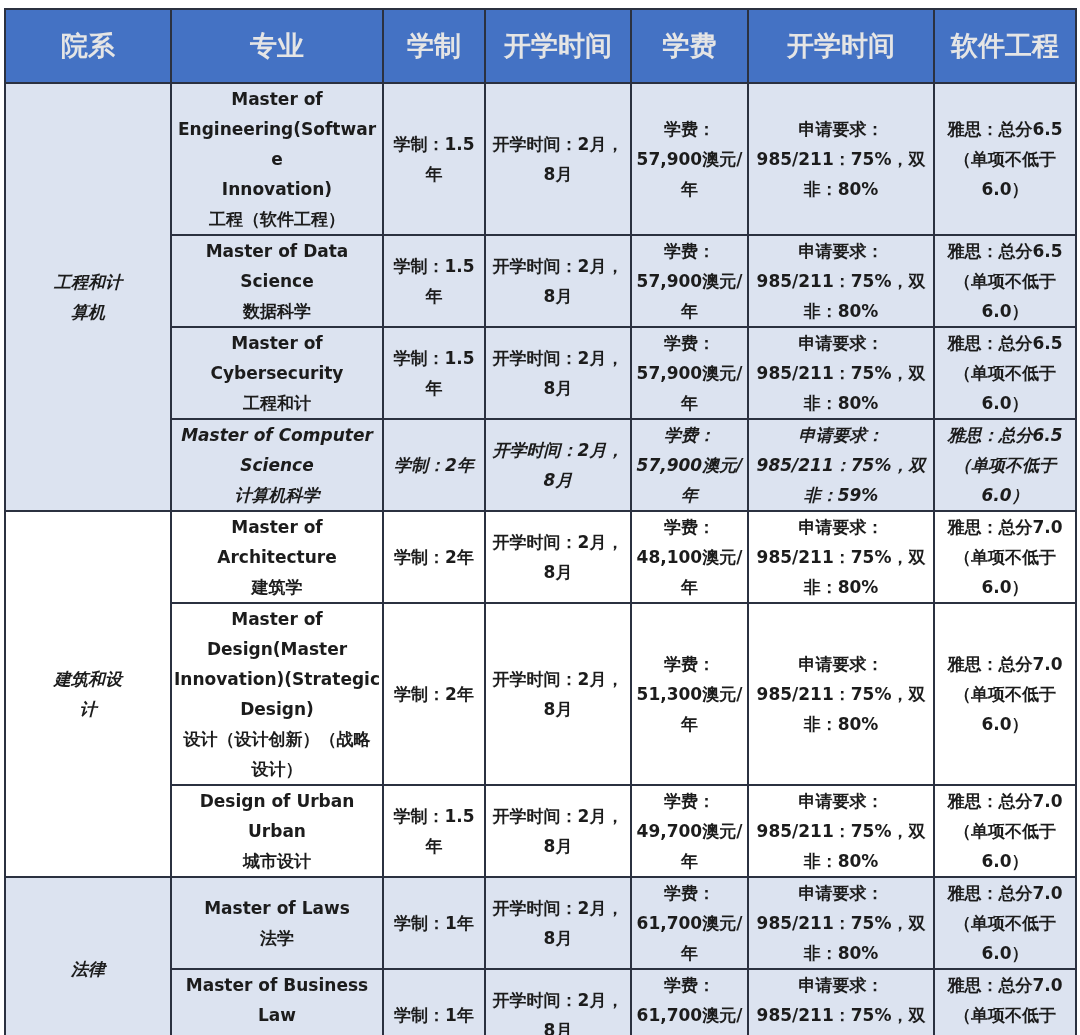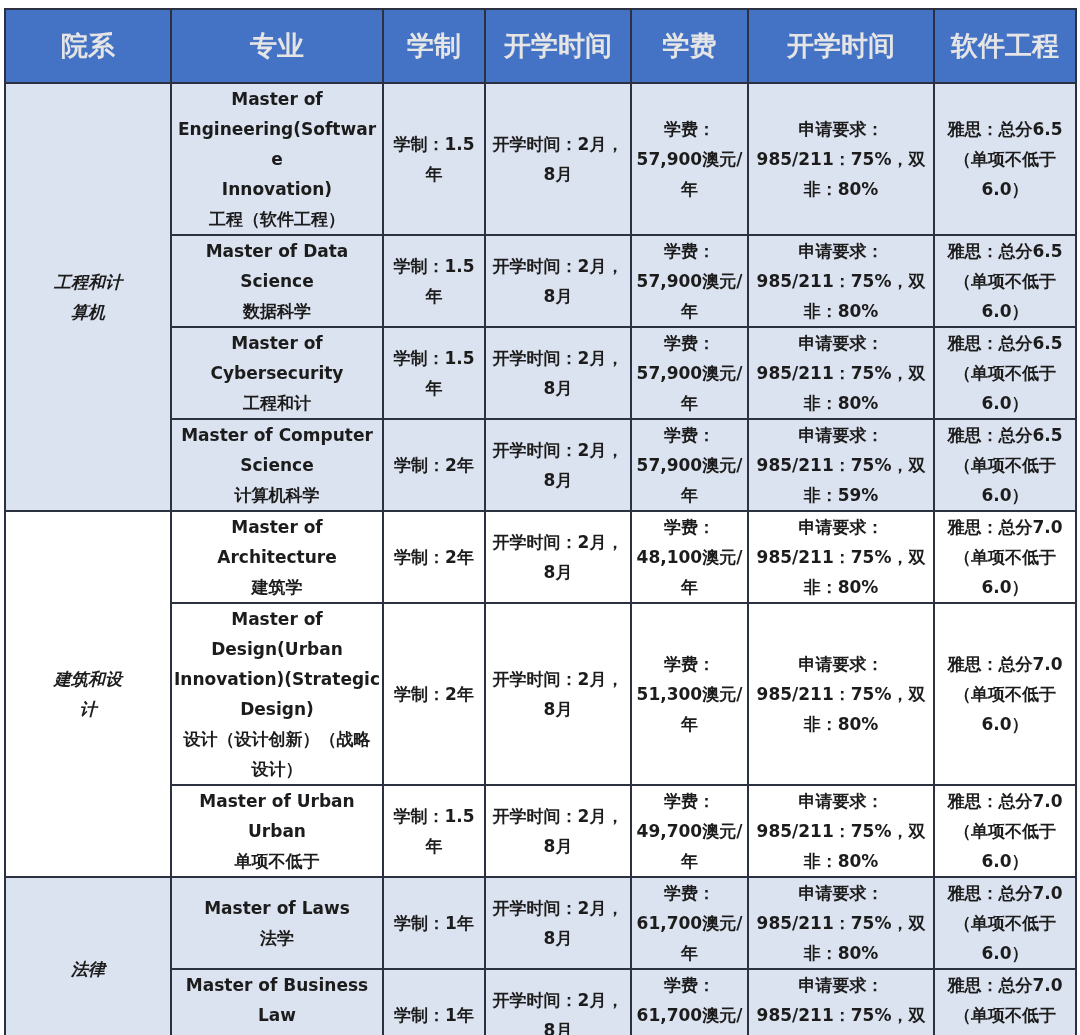--- a/index.html
+++ b/index.html
@@ -130,21 +130,21 @@
           <span class="ln">申请要求：</span>
           <span class="ln">985/211：75%，双</span>
           <span class="ln">非：80%</span>
         </td>
         <td>
           <span class="ln">雅思：总分6.5</span>
           <span class="ln">（单项不低于</span>
           <span class="ln">6.0）</span>
         </td>
       </tr>
-      <tr class="shade" style="height: 92px;">
+      <tr class="shade" style="height: 92px; font-style: italic;">
         <td class="major">
           <span class="ln">Master of Computer</span>
           <span class="ln">Science</span>
           <span class="ln">计算机科学</span>
         </td>
         <td>
           <span class="ln">学制：2年</span>
         </td>
         <td>
           <span class="ln">开学时间：2月，</span>
@@ -194,21 +194,21 @@
         </td>
         <td>
           <span class="ln">雅思：总分7.0</span>
           <span class="ln">（单项不低于</span>
           <span class="ln">6.0）</span>
         </td>
       </tr>
       <tr class="plain" style="height: 182px;">
         <td class="major">
           <span class="ln">Master of</span>
-          <span class="ln">Design(Urban</span>
+          <span class="ln">Design(Master</span>
           <span class="ln">Innovation)(Strategic</span>
           <span class="ln">Design)</span>
           <span class="ln">设计（设计创新）（战略</span>
           <span class="ln">设计）</span>
         </td>
         <td>
           <span class="ln">学制：2年</span>
         </td>
         <td>
           <span class="ln">开学时间：2月，</span>
@@ -225,23 +225,23 @@
           <span class="ln">非：80%</span>
         </td>
         <td>
           <span class="ln">雅思：总分7.0</span>
           <span class="ln">（单项不低于</span>
           <span class="ln">6.0）</span>
         </td>
       </tr>
       <tr class="plain" style="height: 90px;">
         <td class="major">
-          <span class="ln">Master of Urban</span>
+          <span class="ln">Design of Urban</span>
           <span class="ln">Urban</span>
-          <span class="ln">单项不低于</span>
+          <span class="ln">城市设计</span>
         </td>
         <td>
           <span class="ln">学制：1.5</span>
           <span class="ln">年</span>
         </td>
         <td>
           <span class="ln">开学时间：2月，</span>
           <span class="ln">8月</span>
         </td>
         <td class="fee">

